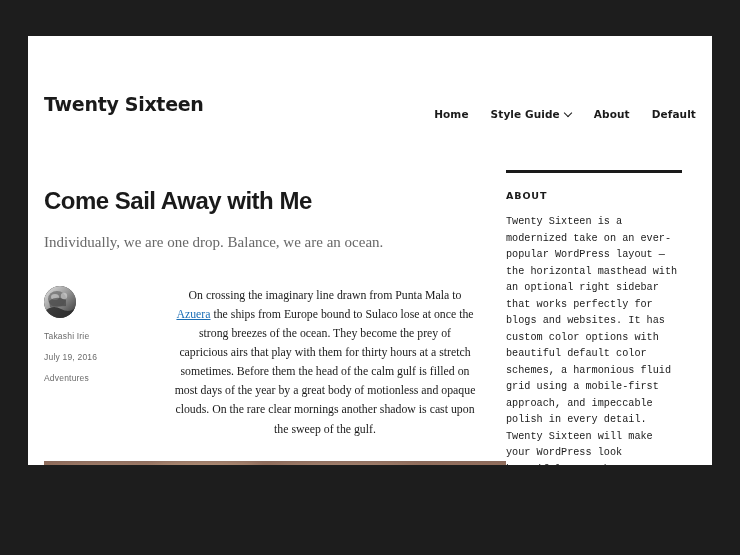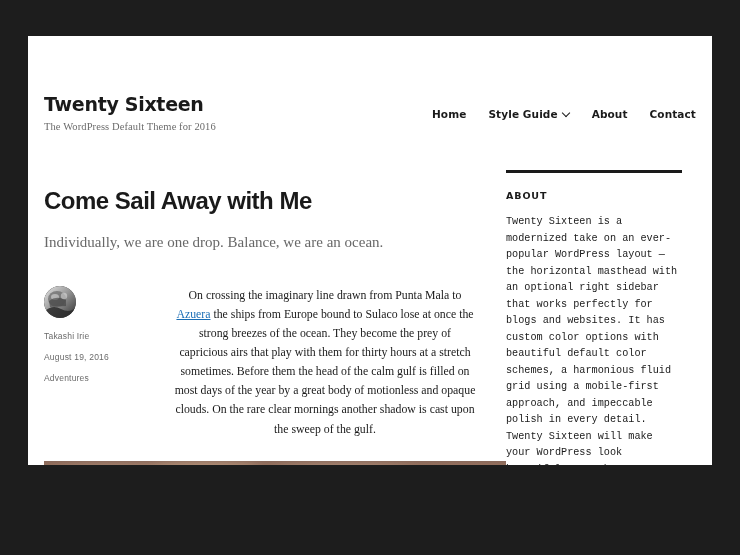--- a/index.html
+++ b/index.html
@@ -294,36 +294,35 @@
 </head>
 <body>
 
 <div id="viewport">
   <div id="page">
 
     <header id="masthead">
 
       <div class="site-branding">
         <div class="site-title">Twenty Sixteen</div>
-        <div class="site-description">The WordPress Default Theme for 2016</div>
       </div>
 
       <nav id="site-nav">
         <div class="nav-item">
           <span>Home</span>
         </div>
         <div class="nav-item">
           <span>Style Guide</span>
           <span class="chevron-down"></span>
         </div>
         <div class="nav-item">
           <span>About</span>
         </div>
         <div class="nav-item">
-          <span>Contact</span>
+          <span>Default</span>
         </div>
       </nav>
 
     </header>
 
     <div id="content-wrap">
 
       <main id="primary">
 
         <h1 class="entry-title">Come Sail Away with Me</h1>
@@ -353,21 +352,21 @@
                   <path d="M5 15 Q12 9 22 14 L22 20 L6 21 Z" fill="#3d3d3d" opacity="0.6"></path>
                   <circle cx="20" cy="10" r="3.2" fill="#efefef" opacity="0.45"></circle>
                 </g>
               </svg>
             </div>
 
             <div class="meta-line first">
               <a href="#">Takashi Irie</a>
             </div>
             <div class="meta-line">
-              <a href="#">August 19, 2016</a>
+              <a href="#">July 19, 2016</a>
             </div>
             <div class="meta-line">
               <a href="#">Adventures</a>
             </div>
           </aside>
 
           <div class="entry-content">
             <p><span>On crossing the imaginary line drawn from Punta Mala to </span><a href="#" class="inline-link">Azuera</a><span> the ships from Europe bound to Sulaco lose at once the strong breezes of the ocean. They become the prey of capricious airs that play with them for thirty hours at a stretch sometimes. Before them the head of the calm gulf is filled on most days of the year by a great body of motionless and opaque clouds. On the rare clear mornings another shadow is cast upon the sweep of the gulf.</span></p>
           </div>
 

